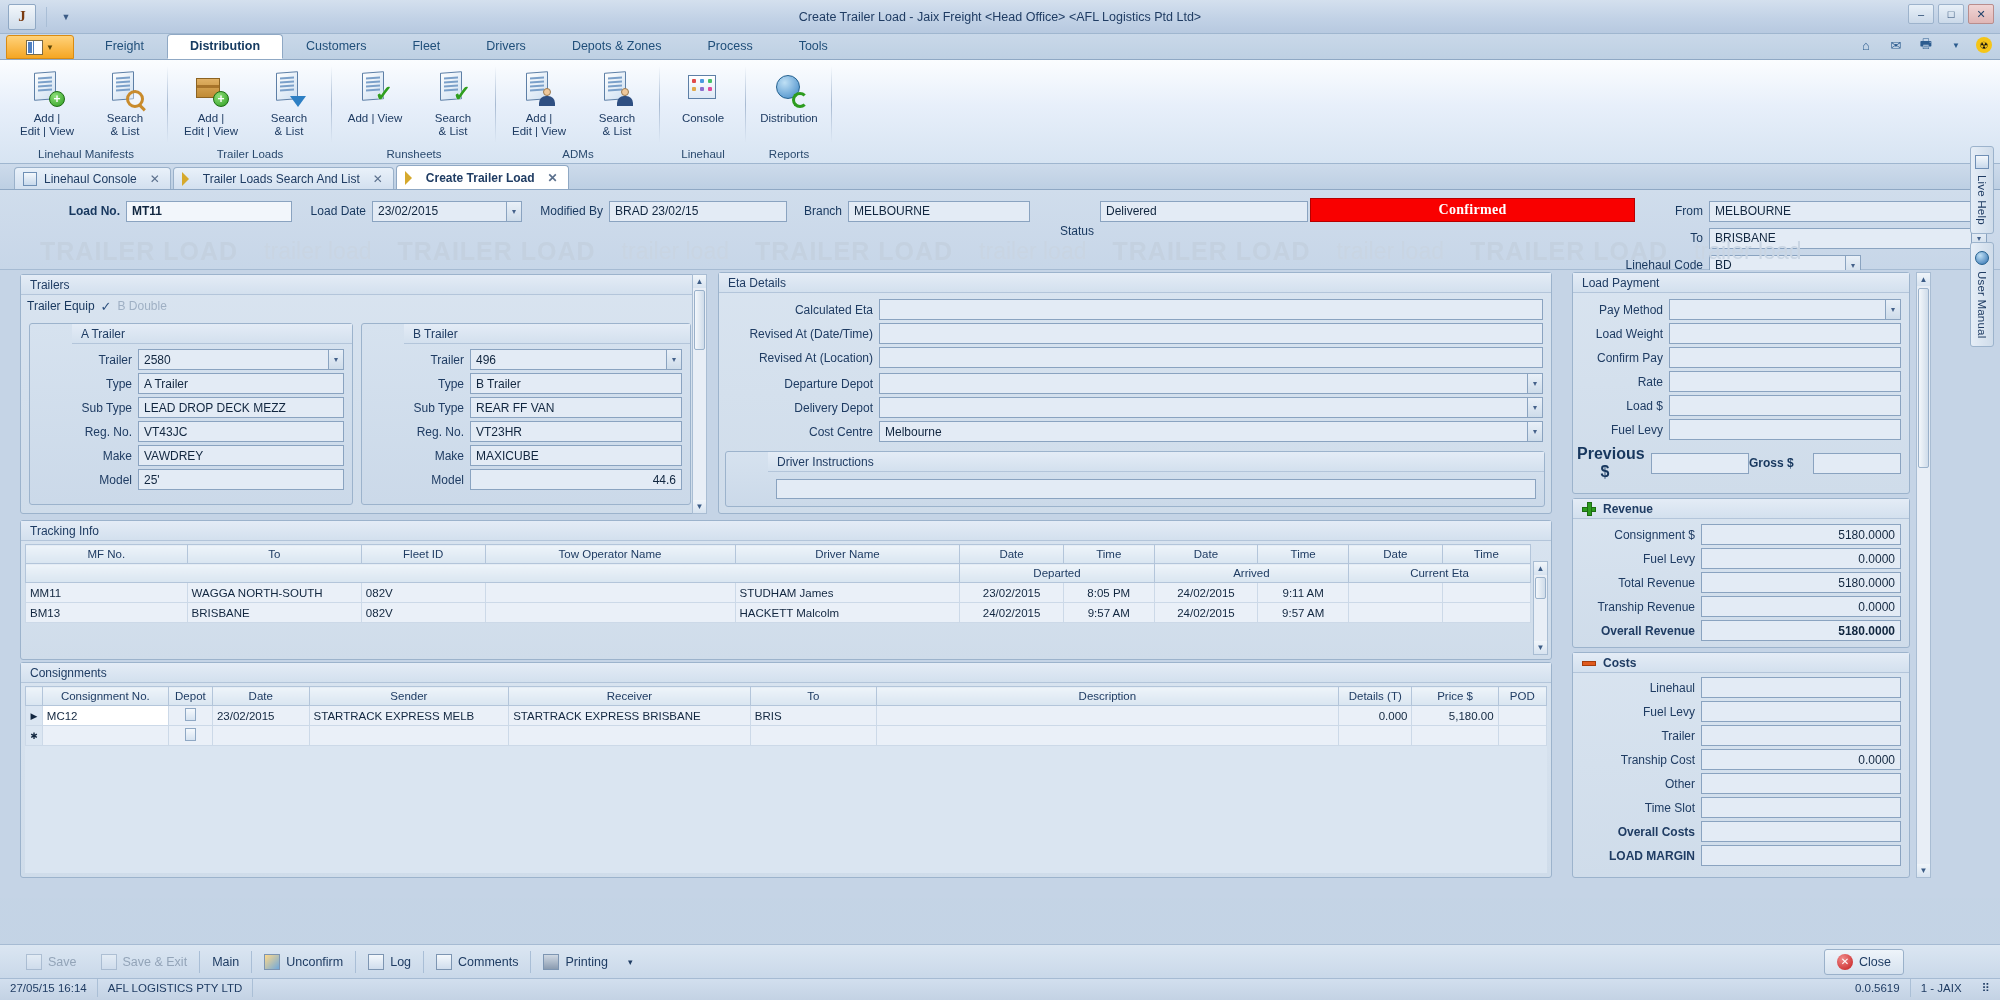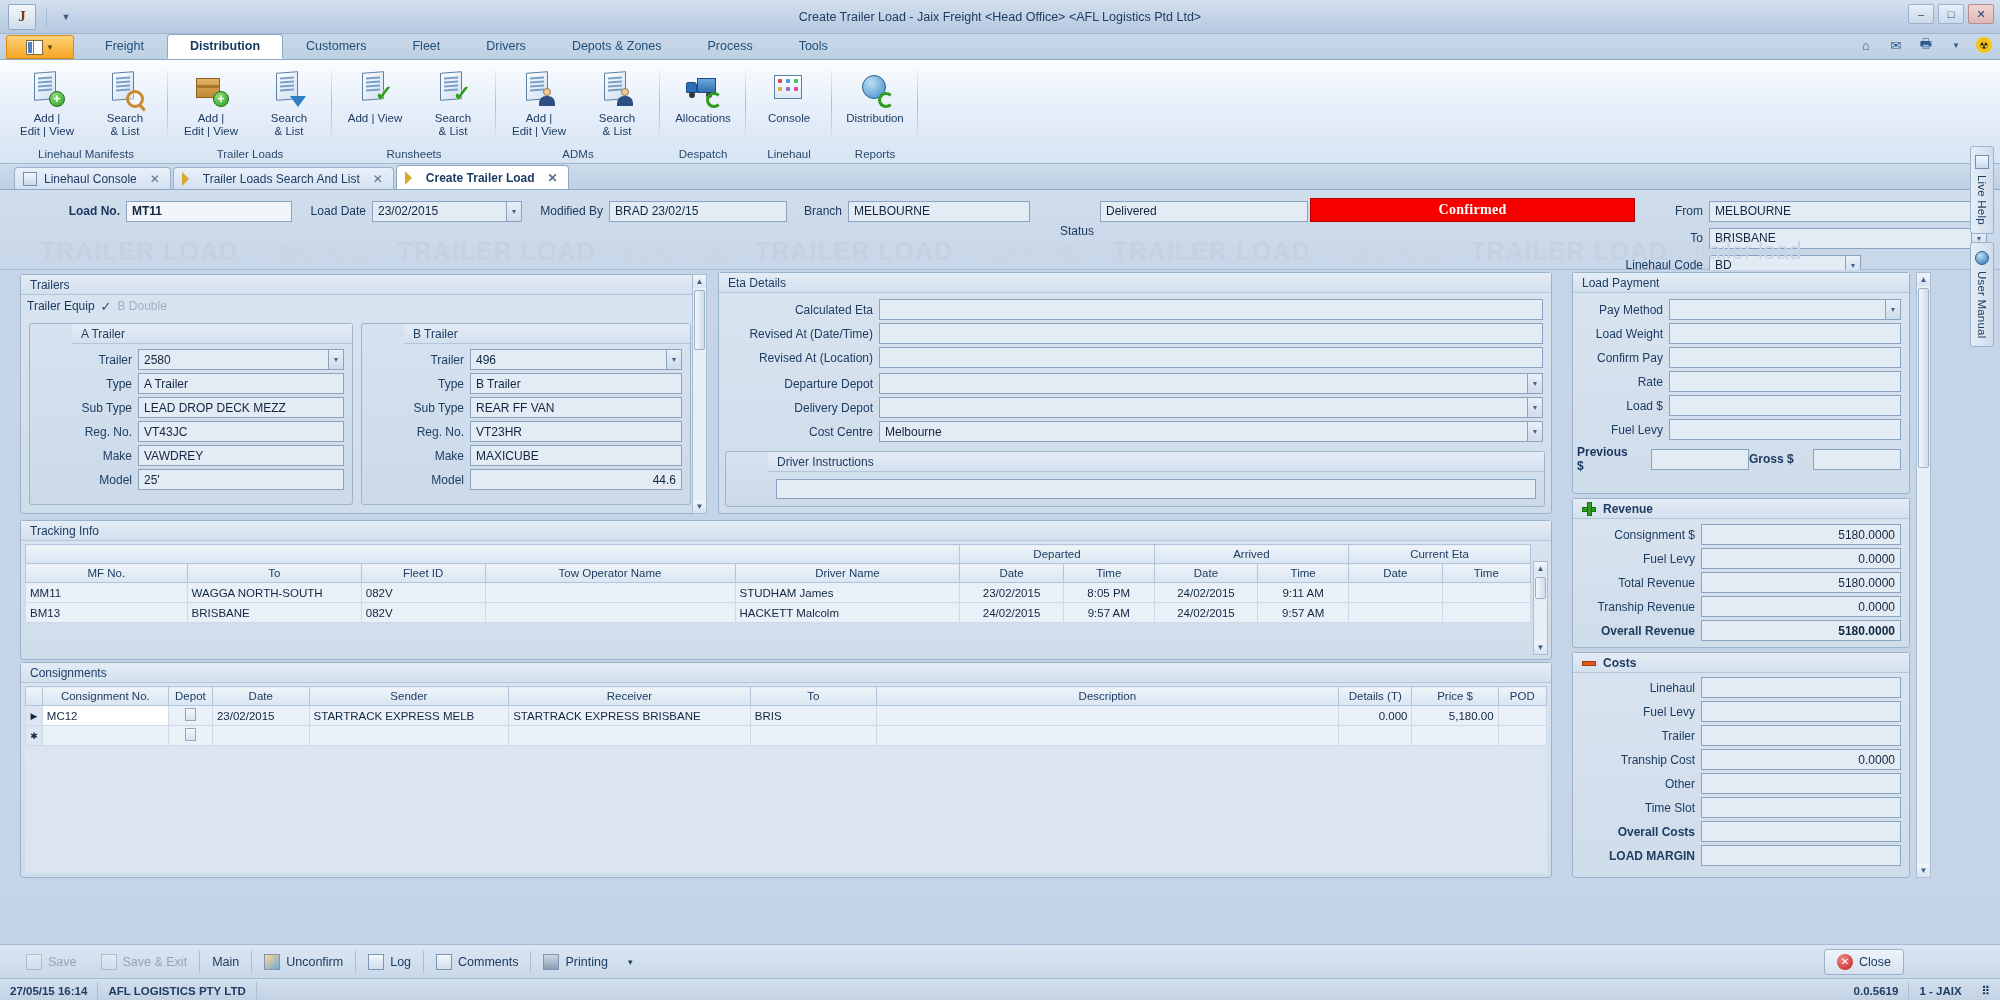--- a/index.html
+++ b/index.html
@@ -305,21 +305,21 @@
   .tbtn {
     display:flex; align-items:center; gap:6px; height:26px; padding:0 12px;
     font-size:12.5px; color:#1f3c63; white-space:nowrap;
   }
   .tbtn.disabled { color:#93a4b8; }
   .tsep { width:1px; height:22px; background:#a9bed6; }
   .tbtn .ti2 { width:16px; height:16px; border:1px solid #7d95b2; background:linear-gradient(180deg,#f4f8fc,#d0dded); }
   .statusbar {
     position:absolute; left:0; right:0; bottom:0; height:22px;
     background: linear-gradient(180deg,#d2dfee,#c3d2e4);
-    border-top:1px solid #a6bbd3; display:flex; align-items:flex-end; font-size:11.5px; color:#1f3c63;font-weight:bold;
+    border-top:1px solid #a6bbd3; display:flex; align-items:flex-start; font-size:11.5px; color:#1f3c63;
   }
   .sb-cell { padding: 0 10px; height:18px; display:flex; align-items:center; border-right:1px solid #aabfd6; }
   .sb-right { margin-left:auto; display:flex; }
 </style>
 </head>
 <body>
 
 <div class="app">
 
   <div class="titlebar">
@@ -484,39 +484,20 @@
                 <span class="person">
                   <span class="h"></span>
                   <span class="b"></span>
                 </span>
               </span>
             </div>
             <div class="lbl">Search<br>&amp; List</div>
           </div>
         </div>
         <div class="rg-label">ADMs</div>
-      </div>
-      <div class="rgroup">
-        <div class="rg-items">
-          <div class="rbtn">
-            <div class="ic">
-              <span class="ico">
-                <span class="truck">
-                  <span class="box"></span>
-                  <span class="cab"></span>
-                  <span class="w" style="left:3px"></span>
-                  <span class="w" style="left:20px"></span>
-                </span>
-                <span class="refresh"></span>
-              </span>
-            </div>
-            <div class="lbl">Allocations</div>
-          </div>
-        </div>
-        <div class="rg-label">Despatch</div>
       </div>
       <div class="rgroup">
         <div class="rg-items">
           <div class="rbtn">
             <div class="ic">
               <span class="ico">
                 <span class="grid">
                   <b style="left:3px;top:3px;background:#e04a4a"></b>
                   <b style="left:11px;top:3px;background:#4a9ae0"></b>
                   <b style="left:19px;top:3px;background:#49c06a"></b>
@@ -803,37 +784,37 @@
               <col style="width: 178px;">
               <col style="width: 82px;">
               <col style="width: 72px;">
               <col style="width: 82px;">
               <col style="width: 72px;">
               <col style="width: 74px;">
               <col style="width: 70px;">
             </colgroup>
             <thead>
               <tr>
-                <th colspan="5" style="border-left: 1px solid rgb(179, 197, 218);"></th>
-                <th colspan="2">Departed</th>
-                <th colspan="2">Arrived</th>
-                <th colspan="2">Current Eta</th>
-              </tr>
-              <tr>
                 <th>MF No.</th>
                 <th>To</th>
                 <th>Fleet ID</th>
                 <th>Tow Operator Name</th>
                 <th>Driver Name</th>
                 <th>Date</th>
                 <th>Time</th>
                 <th>Date</th>
                 <th>Time</th>
                 <th>Date</th>
                 <th>Time</th>
+              </tr>
+              <tr>
+                <th colspan="5" style="border-left: 1px solid rgb(179, 197, 218);"></th>
+                <th colspan="2">Departed</th>
+                <th colspan="2">Arrived</th>
+                <th colspan="2">Current Eta</th>
               </tr>
             </thead>
             <tbody>
               <tr>
                 <td>MM11</td>
                 <td>WAGGA NORTH-SOUTH</td>
                 <td>082V</td>
                 <td></td>
                 <td>STUDHAM James</td>
                 <td class="ctr">23/02/2015</td>
@@ -1044,21 +1025,21 @@
             </span>
           </div>
           <div class="frow">
             <span class="lab" style="width: 92px;">Fuel Levy</span>
             <span class="fld">
               <span class="inp"></span>
             </span>
           </div>
         </div>
       <div style="display:flex; align-items:center; padding:2px 8px 0 4px;">
-        <span style="font-size:12px; font-weight:bold; width:74px; text-align:left; padding-right:18px;">Previous $</span>
+        <span style="font-size:16px; font-weight:bold; width:74px; text-align:center; padding-right:18px;">Previous $</span>
         <span class="inp" style="width:98px;"></span>
         <span style="font-size:12px; font-weight:bold; width:64px; text-align:left; padding-right:5px;">Gross $</span>
         <span class="inp" style="flex:1;"></span>
       </div>
     </div>
 
     <div class="panel" style="left:1572px; top:228px; width:338px; height:150px;">
       <div class="ptitle" style="gap:7px;">
         <span style="position:relative;width:14px;height:14px;display:inline-block;">
           <span style="position:absolute;left:0;top:5px;width:14px;height:5px;background:#2d9c1f;border:1px solid #1d6d13;"></span>

